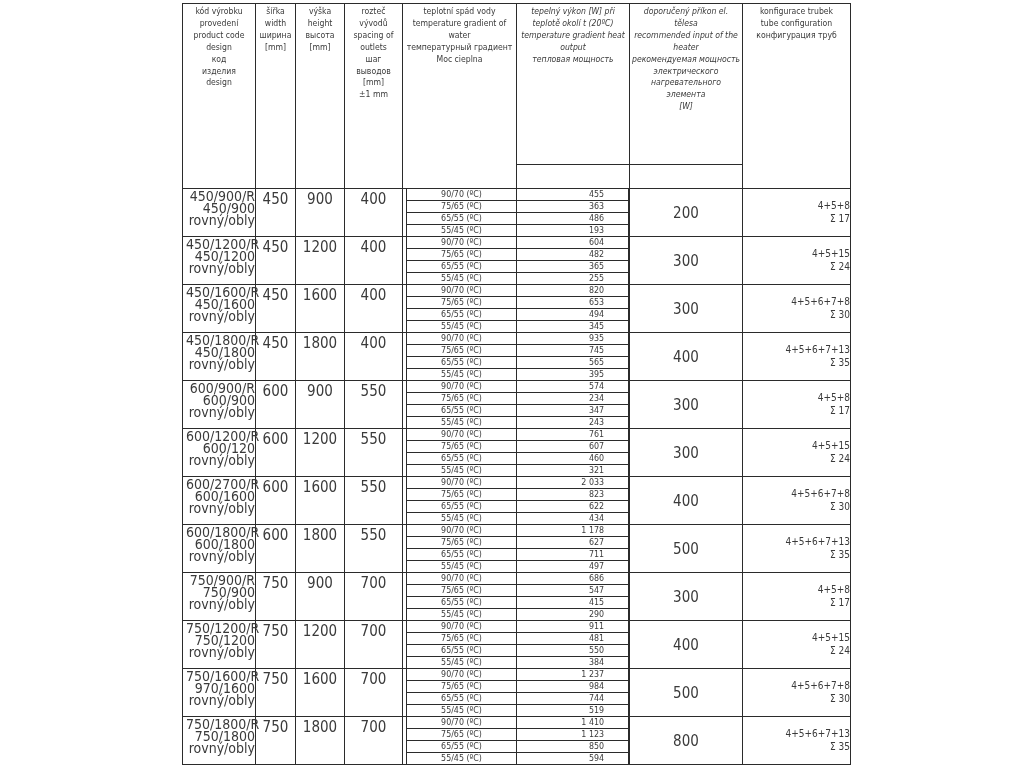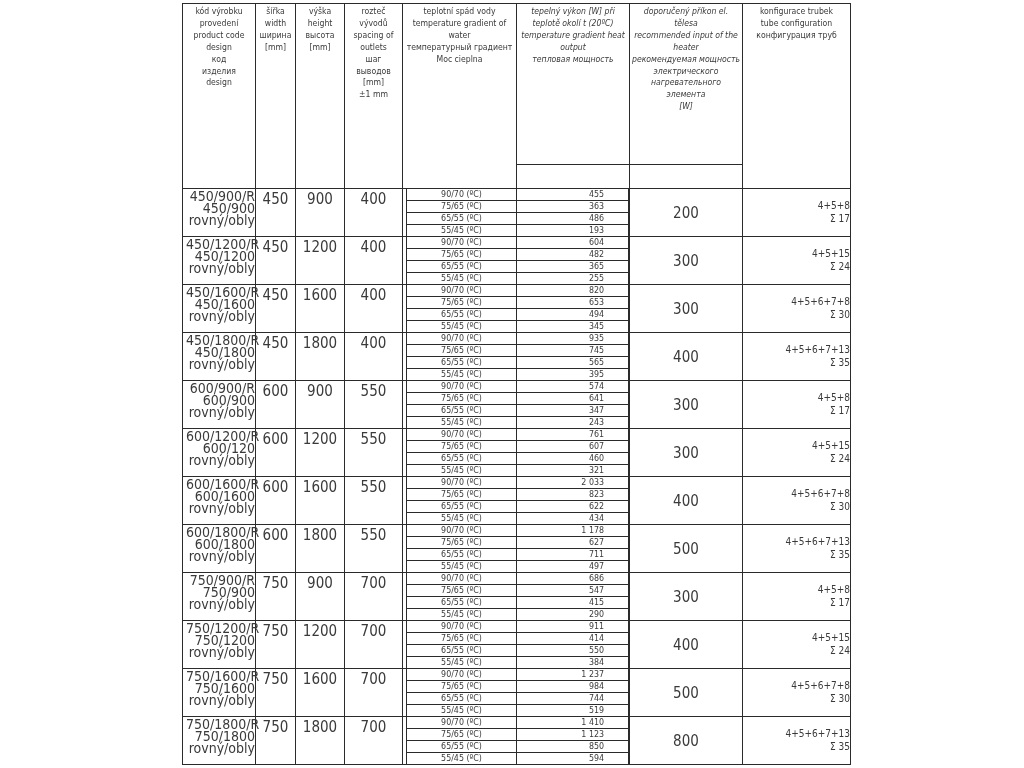--- a/index.html
+++ b/index.html
@@ -292,21 +292,21 @@
               </tbody>
             </table>
     </td>
     <td class="out-cell">
       <table class="inner" style="border-right:1.3px solid #2b2b2b">
               <tbody>
                 <tr>
                   <td class="o">574</td>
                 </tr>
                 <tr>
-                  <td class="o">641</td>
+                  <td class="o">234</td>
                 </tr>
                 <tr>
                   <td class="o">347</td>
                 </tr>
                 <tr>
                   <td class="o">243</td>
                 </tr>
               </tbody>
             </table>
     </td>
@@ -364,21 +364,21 @@
     </td>
     <td class="mid">300</td>
     <td class="cfg">
       <div>4+5+15</div>
       <div>Σ 24</div>
     </td>
   </tr>
 
   <tr class="grp">
     <td class="code outerrow">
-      <div>600/1600/R</div>
+      <div>600/2700/R</div>
       <div>600/1600</div>
       <div>rovný/obly</div>
     </td>
     <td class="num">600</td>
     <td class="num">1600</td>
     <td class="num">550</td>
     <td class="grad-wrap">
       <table class="inner">
               <tbody>
                 <tr>
@@ -552,42 +552,42 @@
               </tbody>
             </table>
     </td>
     <td class="out-cell">
       <table class="inner" style="border-right:1.3px solid #2b2b2b">
               <tbody>
                 <tr>
                   <td class="o">911</td>
                 </tr>
                 <tr>
-                  <td class="o">414</td>
+                  <td class="o">481</td>
                 </tr>
                 <tr>
                   <td class="o">550</td>
                 </tr>
                 <tr>
                   <td class="o">384</td>
                 </tr>
               </tbody>
             </table>
     </td>
     <td class="mid">400</td>
     <td class="cfg">
       <div>4+5+15</div>
       <div>Σ 24</div>
     </td>
   </tr>
 
   <tr class="grp">
     <td class="code outerrow">
       <div>750/1600/R</div>
-      <div>750/1600</div>
+      <div>970/1600</div>
       <div>rovný/obly</div>
     </td>
     <td class="num">750</td>
     <td class="num">1600</td>
     <td class="num">700</td>
     <td class="grad-wrap">
       <table class="inner">
               <tbody>
                 <tr>
                   <td class="g">90/70 (ºC)</td>

